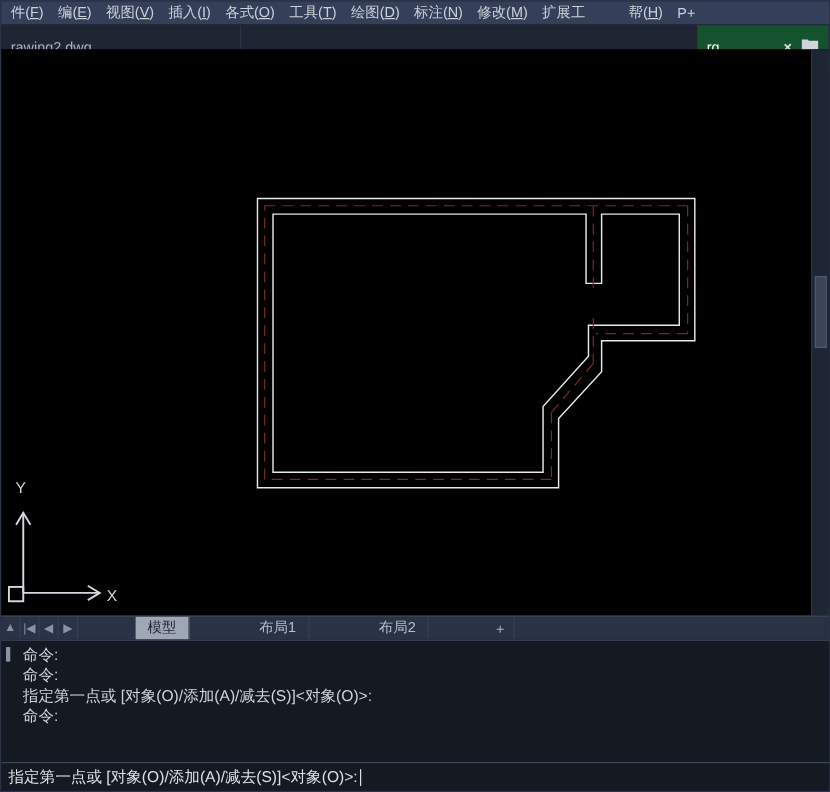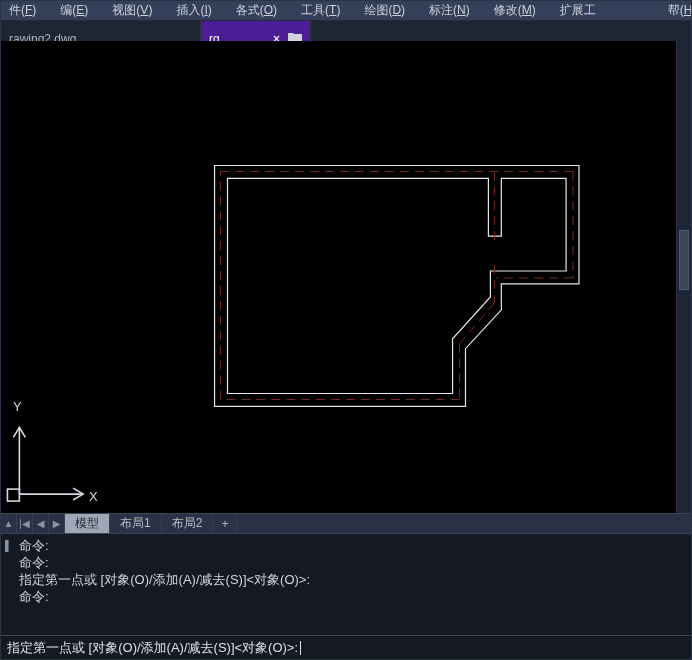--- a/index.html
+++ b/index.html
@@ -9,42 +9,42 @@
     font-family:"SimSun","宋体",Arial,sans-serif;
     font-size:12px;color:#cdd1d8;
     overflow:hidden;position:relative;
     border:1px solid #2b3446;
   }
   
   .menubar{
     height:20px;background:#34405a;
     border-bottom:1px solid #222a3a;
     display:flex;align-items:center;
-    padding:0 2px;gap:12px;
+    padding:0 2px;gap:0;
     font-size:12px;
   }
   .menubar .menu-item{
     padding:2px 6px;cursor:default;white-space:nowrap;
   }
   .menubar .menu-item u{text-decoration:underline;}
   
   .doctabs{
     height:36px;background:#1e2533;
     border-bottom:1px solid #2b3446;
-    display:flex;align-items:stretch;
+    display:flex;align-items:stretch;justify-content:space-between;
   }
   .doctab{
     min-width:200px;
     display:flex;align-items:center;
     padding:0 8px;
     border-right:1px solid #2b3446;
     font-size:12px;color:#aeb4c0;
   }
   .doctab.active{
-    background:#4c1d95;color:#fff;
+    background:#14532d;color:#fff;
   }
   .doctab .close{
     margin-left:auto;font-size:12px;color:#dfe3ea;font-weight:bold;
   }
   .doctab .folder{margin-left:8px;color:#cfd4dc;}
   
   .canvas{
     position:absolute;left:0;top:40px;right:0;bottom:146px;
     background:#000;
   }
@@ -58,21 +58,21 @@
     background:#2a3345;border-top:1px solid #3a4558;
     display:flex;align-items:stretch;font-size:12px;
   }
   .nav-btn{
     width:16px;display:flex;align-items:center;justify-content:center;
     color:#8892a6;cursor:default;border-right:1px solid #353f55;
     font-size:10px;
   }
   .layout-tab{
     padding:2px 10px;display:flex;align-items:center;
-    border-right:1px solid #353f55;color:#b8bdc8;cursor:default;
+    border-right:1px solid #353f55;color:#b8bdc8;cursor:default;margin-left:48px;
   }
   .layout-tab.active{background:#9fa7b6;color:#1e2533;}
   .layout-tab.plus{padding:2px 8px;color:#aeb4c0;}
   
   .cmd-history{
     position:absolute;left:0;right:0;bottom:24px;height:102px;
     background:#141922;border-top:1px solid #3a4558;
     padding:3px 4px 2px 18px;
     font-size:13px;line-height:17px;color:#cfd4dd;
     overflow:hidden;

